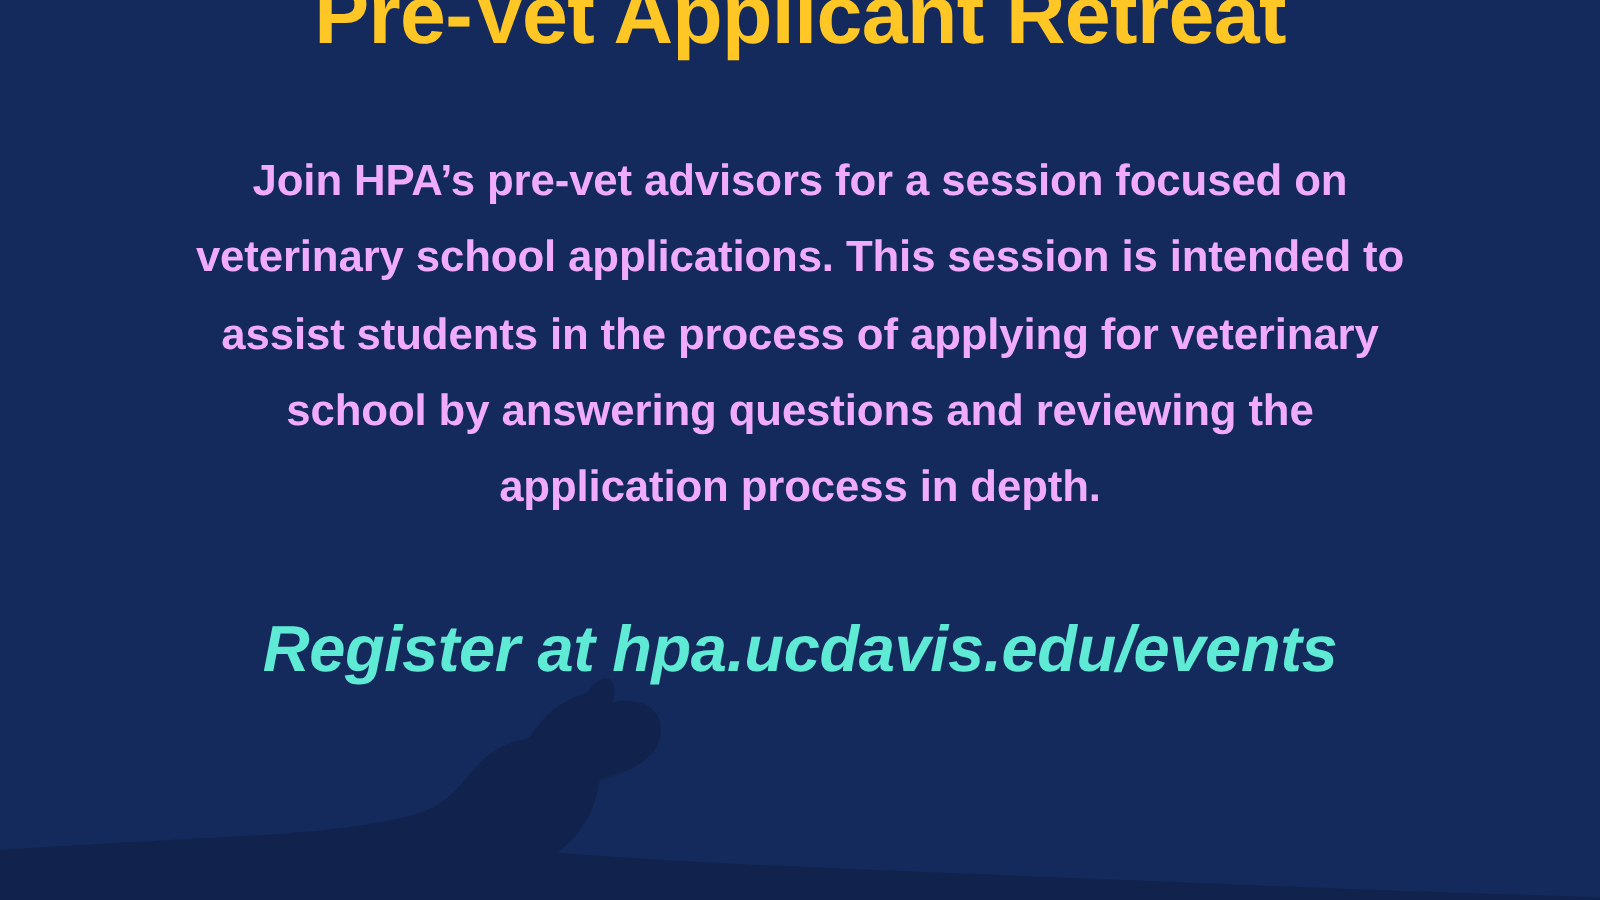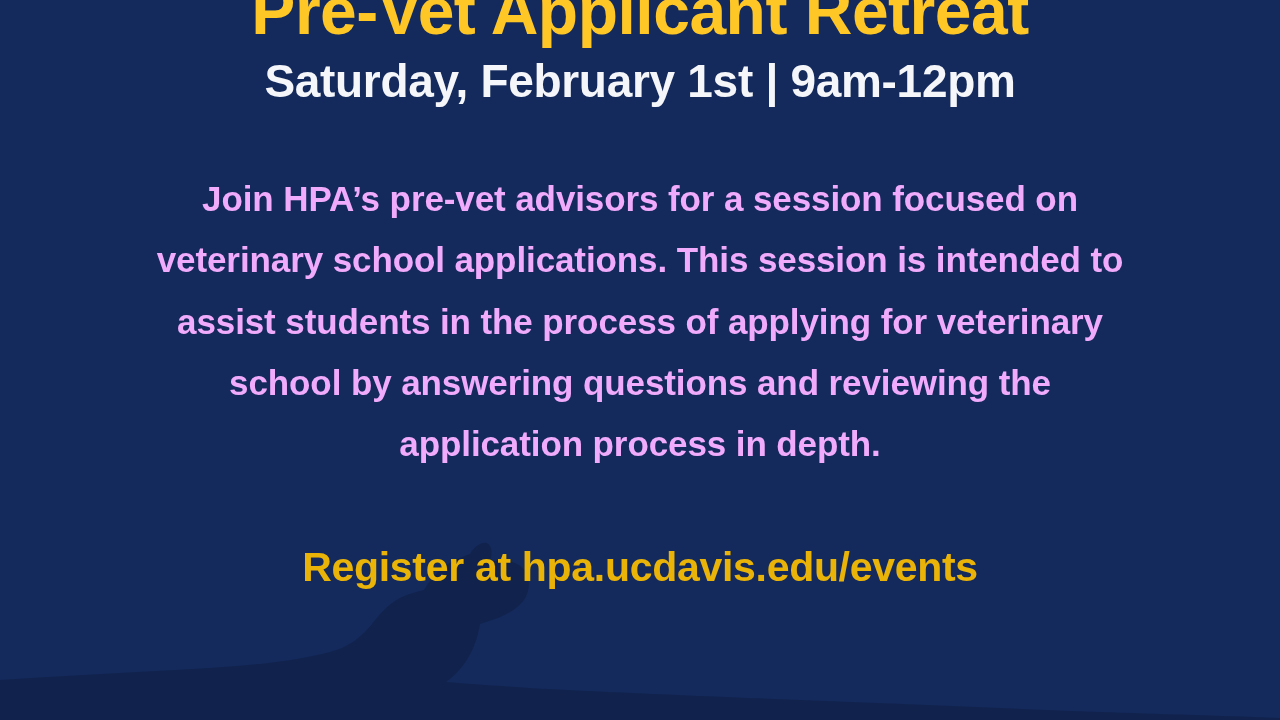--- a/index.html
+++ b/index.html
@@ -65,46 +65,46 @@
     font-weight: 700;
     color: #f0abfc;
     line-height: 1.75;
     margin: 0 auto;
     max-width: 980px;
     position: relative;
     top: 48px;
     letter-spacing: -0.1px;
   }
   .register {
-    font-size: 41px;
+    font-size: 52px;
     font-weight: 800;
-    color: #eab308;
+    color: #5eead4;
     margin: 0 auto;
     position: relative;
     top: 118px;
     letter-spacing: -0.3px;
     white-space: nowrap;
+    font-style: italic;
   }
 </style>
 </head>
 <body>
 
 <div class="poster">
 
   <svg class="horse-silhouette" viewBox="0 0 1280 180" preserveAspectRatio="none">
     <path fill="#11234d" d="M0,180 L0,140 C60,136 140,132 210,128 C260,125 300,120 330,112
       C350,107 362,96 372,84 C380,74 388,64 400,58 C408,54 416,52 424,50
       C430,40 438,30 448,24 C456,19 464,16 470,14 C472,10 476,6 480,4
       C484,2 488,2 490,6 C492,10 492,16 490,22 C496,20 504,20 512,22
       C520,24 526,30 528,38 C530,46 528,54 524,60 C518,68 508,74 498,78
       C492,80 486,82 480,84 C478,96 474,108 468,118 C462,128 454,136 446,142
       C470,144 500,146 530,148 C600,152 700,156 800,160 C900,164 1000,168 1100,172
       C1160,174 1230,176 1280,178 L1280,180 Z"></path>
   </svg>
 
   <div class="content">
     <h1 class="title">Pre-Vet Applicant Retreat</h1>
-    <h2 class="subtitle">Saturday, February 1st | 9am-12pm</h2>
     <p class="body-text">Join HPA’s pre-vet advisors for a session focused on veterinary school applications. This session is intended to assist students in the process of applying for veterinary school by answering questions and reviewing the application process in depth.</p>
     <p class="register">Register at hpa.ucdavis.edu/events</p>
   </div>
 
 </div>
 
 </body></html>

